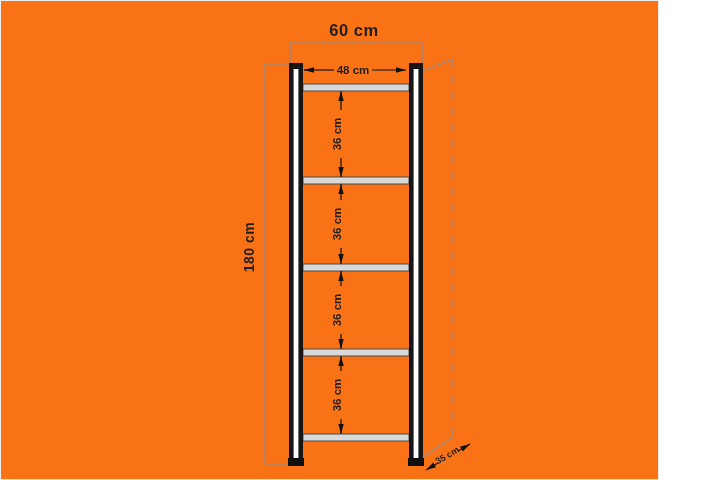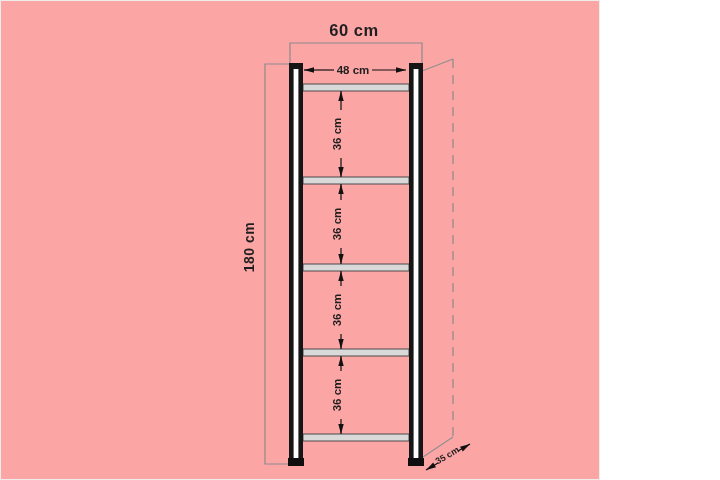--- a/index.html
+++ b/index.html
@@ -1,19 +1,19 @@
 <!DOCTYPE html>
 <html><head>
 <meta charset="utf-8">
 <style>
   html,body{margin:0;padding:0;background:#fff;}
   .canvas{
     position:relative;
-    width:600px;height:480px;
-    background:#fca5a5;
+    width:659px;height:480px;
+    background:#f97316;
     border:1px solid #ececec;
     box-sizing:border-box;
     font-family:"Liberation Sans", sans-serif;
     overflow:hidden;
     text-decoration:underline;
   }
   svg{display:block;}
   svg text{
     font-family:"Liberation Sans", sans-serif;
     font-weight:700;

